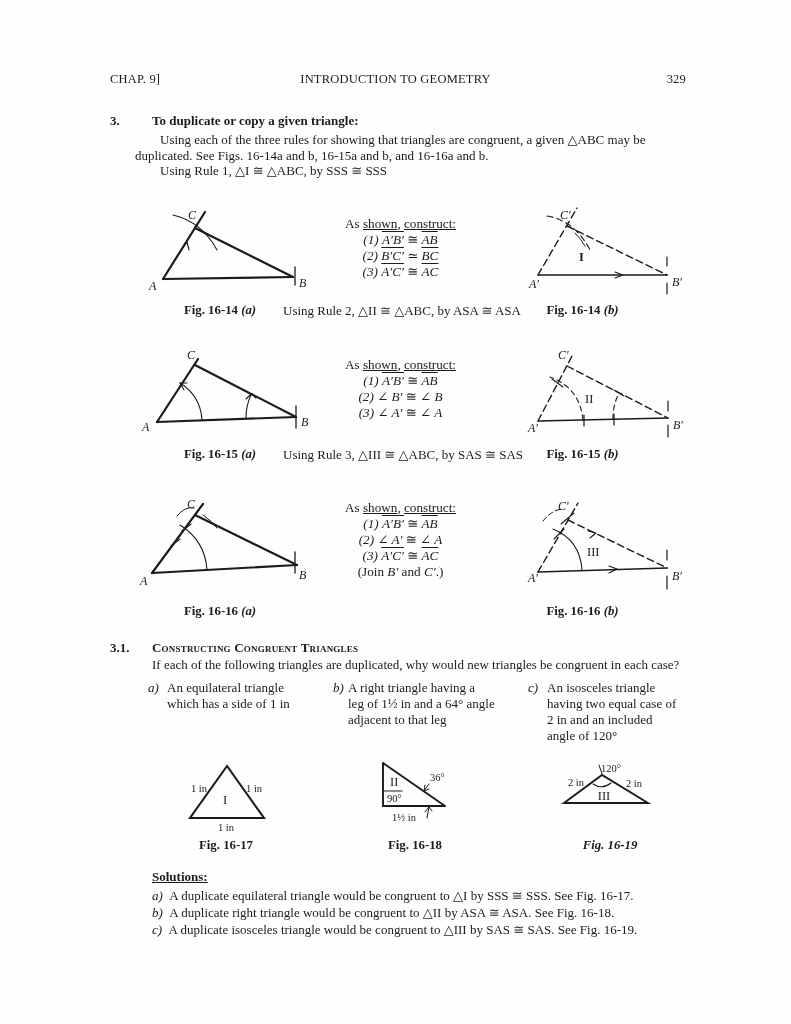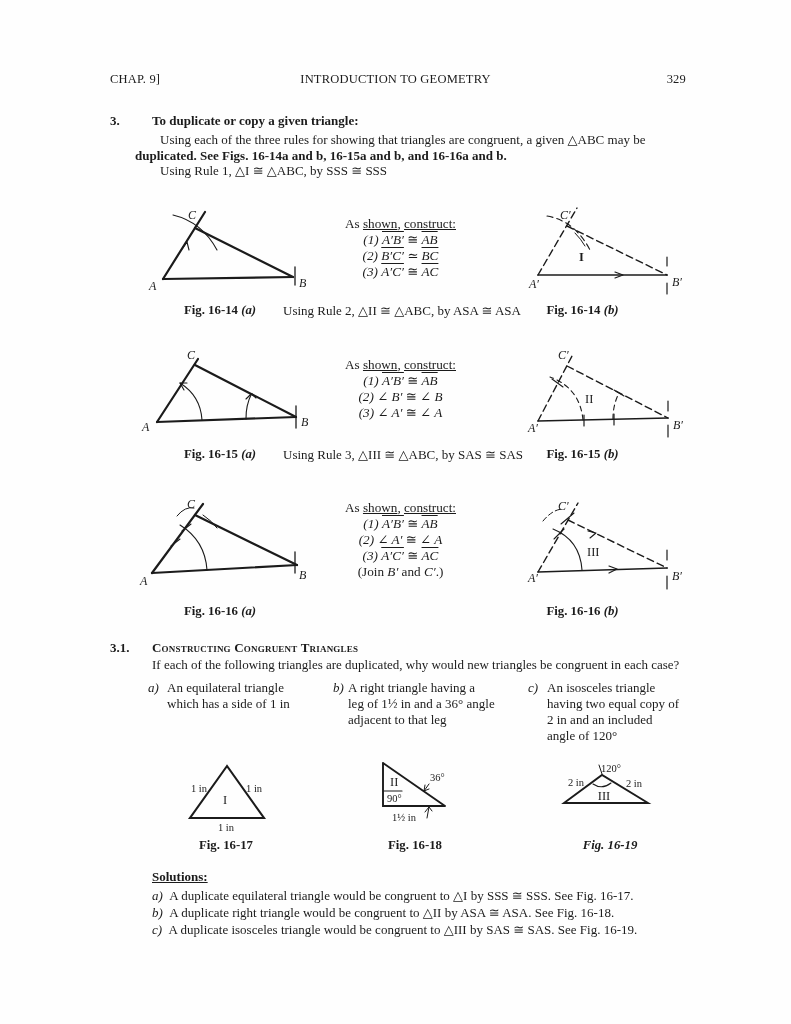--- a/index.html
+++ b/index.html
@@ -34,21 +34,21 @@
 
 <div class="page">
 
   <div class="ab hdr" style="left:110px;top:72px;">CHAP. 9]</div>
   <div class="ab hdr" style="left:200px;top:72px;width:391px;text-align:center;">INTRODUCTION TO GEOMETRY</div>
   <div class="ab hdr" style="left:600px;top:72px;width:86px;text-align:right;">329</div>
 
   <div class="ab t13 b" style="left:110px;top:113px;">3.</div>
   <div class="ab t13" style="left:160px;top:132px;white-space:nowrap;">Using each of the three rules for showing that triangles are congruent, a given △ABC may be</div>
   <div class="ab t13 b" style="left:152px;top:113px;">To duplicate or copy a given triangle:</div>
-  <div class="ab t13" style="left:135px;top:148px;white-space:nowrap;font-weight:bold;">duplicated. See Figs. 16-14a and b, 16-15a and b, and 16-16a and b.</div>
+  <div class="ab t13" style="left:135px;top:148px;white-space:nowrap;">duplicated. See Figs. 16-14a and b, 16-15a and b, and 16-16a and b.</div>
   <div class="ab t13" style="left:160px;top:163px;white-space:nowrap;">Using Rule 1, △I ≅ △ABC, by SSS ≅ SSS</div>
 
   <svg class="ab" style="left:130px;top:200px;" width="210" height="100" viewBox="0 0 210 100">
     <g>
       <path d="M33,79 L163,77" stroke-width="2.2"></path>
       <path d="M33,79 L75,12" stroke-width="2.2"></path>
       <path d="M65,28 L163,77" stroke-width="2.2"></path>
       <path d="M165,67 L165,85" stroke-width="1.3"></path>
       <path d="M43,15 Q72,22 87,50" stroke-width="1.1"></path>
       <path d="M57,42 L52,49 M57,42 L59,50" stroke-width="1.1"></path>
@@ -184,29 +184,29 @@
     <span class="plett ab" style="left:0;top:0;">a)</span>
     <div class="ptext ab" style="left:19px;top:0;">
       <div>An equilateral triangle</div>
       <div>which has a side of 1 in</div>
     </div>
   </div>
   <div class="ab t13" style="left:333px;top:680px;width:190px;">
     <span class="plett ab" style="left:0;top:0;">b)</span>
     <div class="ptext ab" style="left:15px;top:0;">
       <div>A right triangle having a</div>
-      <div>leg of 1½ in and a 36° angle</div>
+      <div>leg of 1½ in and a 64° angle</div>
       <div>adjacent to that leg</div>
     </div>
   </div>
   <div class="ab t13" style="left:528px;top:680px;width:175px;">
     <span class="plett ab" style="left:0;top:0;">c)</span>
     <div class="ptext ab" style="left:19px;top:0;">
       <div>An isosceles triangle</div>
-      <div>having two equal copy of</div>
+      <div>having two equal case of</div>
       <div>2 in and an included</div>
       <div>angle of 120°</div>
     </div>
   </div>
 
   <svg class="ab" style="left:165px;top:755px;" width="120" height="80" viewBox="0 0 120 80">
     <path d="M62,11 L25,63 L99,63 Z" stroke-width="2.1"></path>
     <text class="sl" x="42" y="37" text-anchor="end">1 in</text>
     <text class="sl" x="81" y="37">1 in</text>
     <text class="rn" x="60" y="49" text-anchor="middle">I</text>

